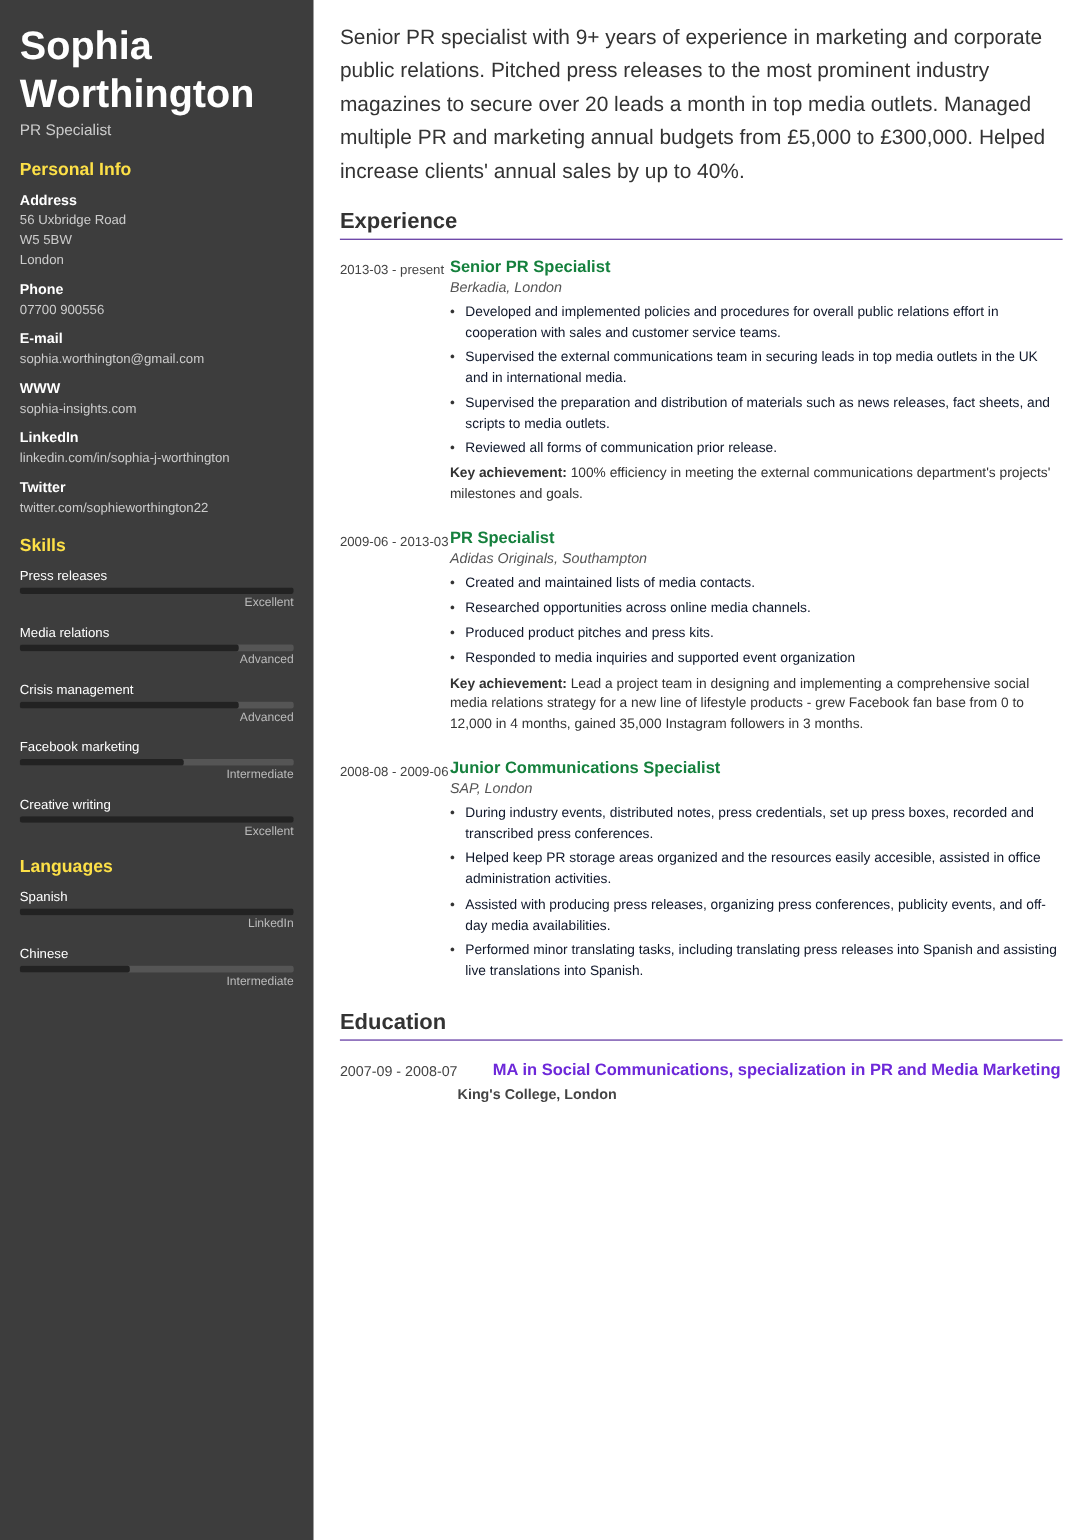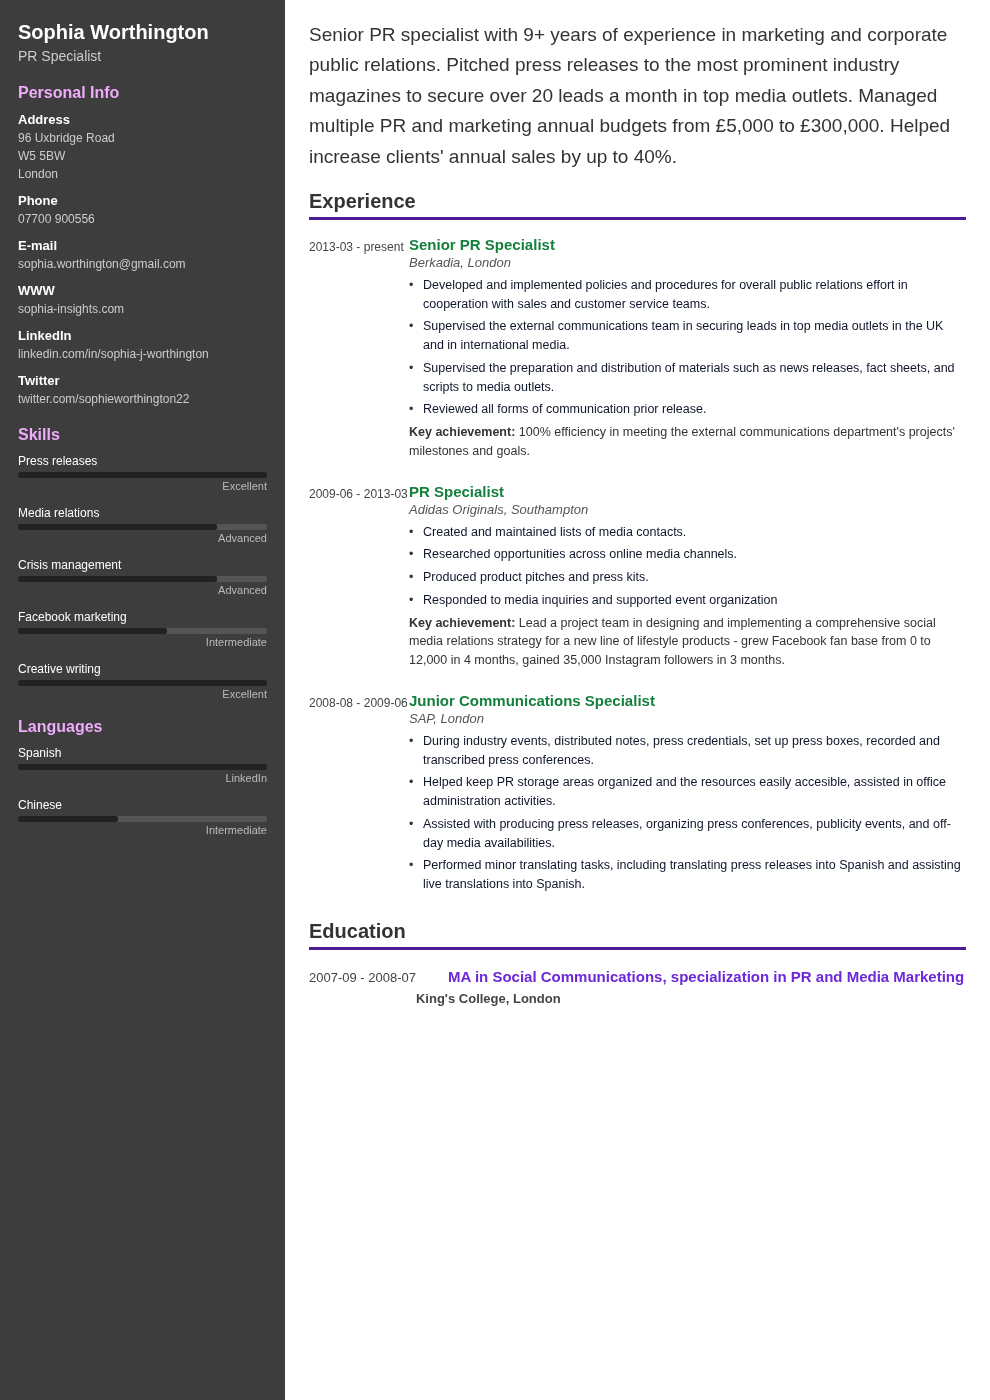--- a/index.html
+++ b/index.html
@@ -18,35 +18,35 @@
     }
     
     .sidebar {
       width: 285px;
       min-width: 285px;
       background: #3d3d3d;
       color: #fff;
       padding: 20px 18px 30px 18px;
     }
     .sidebar-name {
-      font-size: 20px;
+      font-size: 36px;
       font-weight: bold;
       line-height: 1.2;
       margin-bottom: 4px;
       color: #fff;
     }
     .sidebar-title {
       font-size: 14px;
       color: #ccc;
       margin-bottom: 20px;
     }
     .sidebar-section-title {
       font-size: 16px;
       font-weight: bold;
-      color: #f0abfc;
+      color: #fde047;
       margin-top: 18px;
       margin-bottom: 10px;
     }
     .info-label {
       font-weight: bold;
       font-size: 13px;
       color: #fff;
       margin-top: 10px;
       margin-bottom: 2px;
     }
@@ -118,21 +118,21 @@
     .summary-text {
       font-size: 19px;
       color: #333;
       line-height: 1.6;
       margin-bottom: 18px;
     }
     .section-title {
       font-size: 20px;
       font-weight: bold;
       color: #333;
-      border-bottom: 3px solid #4c1d95;
+      border-bottom: 1px solid #4c1d95;
       padding-bottom: 4px;
       margin-bottom: 16px;
     }
     .experience-block {
       display: flex;
       margin-bottom: 22px;
     }
     .exp-date {
       min-width: 100px;
       font-size: 12px;
@@ -216,21 +216,21 @@
 <div class="layout">
 
   <div class="sidebar">
     <div class="sidebar-name">Sophia Worthington</div>
     <div class="sidebar-title">PR Specialist</div>
 
     <div class="sidebar-section-title">Personal Info</div>
 
     <div>
       <div class="info-label">Address</div>
-      <div class="info-value">96 Uxbridge Road</div>
+      <div class="info-value">56 Uxbridge Road</div>
       <div class="info-value">W5 5BW</div>
       <div class="info-value">London</div>
     </div>
 
     <div>
       <div class="info-label">Phone</div>
       <div class="info-value">07700 900556</div>
     </div>
 
     <div>

